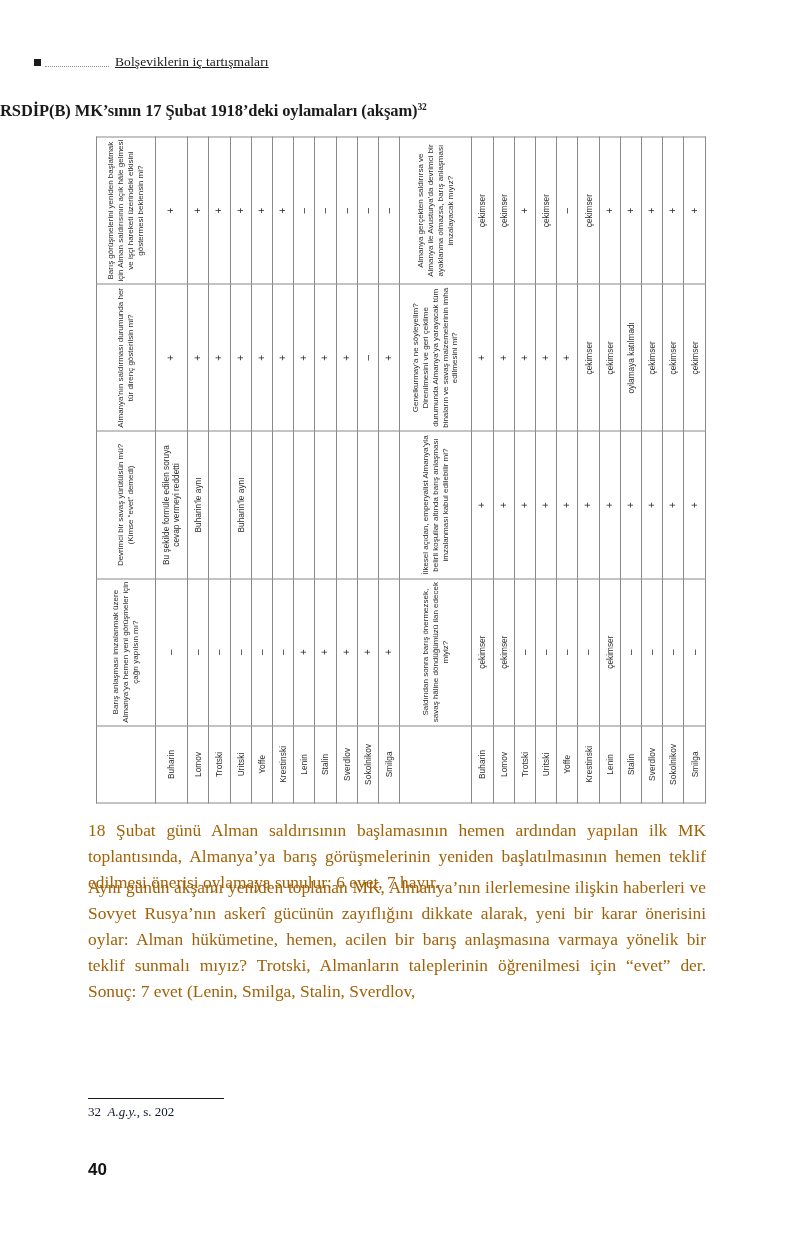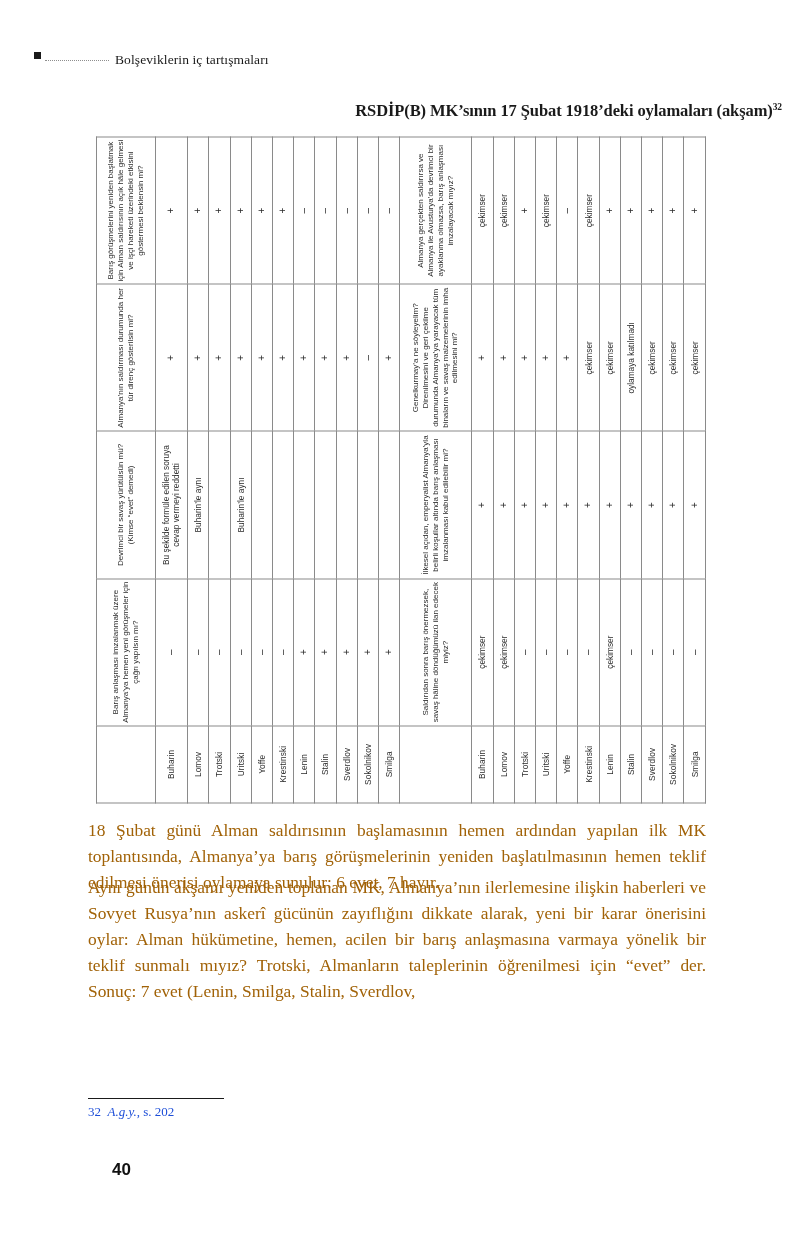--- a/index.html
+++ b/index.html
@@ -20,21 +20,23 @@
     position: absolute;
     inset: 0;
   }
 
   
   .runhead {
     position: absolute;
     left: 34px;
     top: 52px;
     display: flex;
+    align-items: center;
     height: 20px;
+    text-decoration: underline;
   }
   .runhead-square {
     width: 7px;
     height: 7px;
     background: #1a1a1a;
     flex: 0 0 auto;
     margin-right: 4px;
   }
   .runhead-dots {
     flex: 0 0 auto;
@@ -47,27 +49,26 @@
     font-size: 13.5px;
     letter-spacing: 0.1px;
     white-space: nowrap;
     color: #1a1a1a;
   }
 
   
   .table-caption {
     position: absolute;
     left: 0;
-    right: 16px;
+    right: 4px;
     top: 101px;
-    text-align: right;
+    text-align: left;
     font-size: 16.5px;
     font-weight: bold;
     letter-spacing: -0.1px;
-    margin-left: 16px;
   }
   .table-caption sup {
     font-size: 9.5px;
     font-weight: bold;
     vertical-align: super;
   }
 
   
   
   .table-rot-area {
@@ -156,35 +157,34 @@
     left: 88px;
     top: 1098px;
     width: 136px;
     border-top: 1px solid #1a1a1a;
   }
   .footnote {
     position: absolute;
     left: 88px;
     top: 1104px;
     font-size: 13px;
-    color: #1d4ed8;
+    color: #0f172a;
     white-space: nowrap;
   }
   .footnote .it { font-style: italic; }
 
   
   .folio {
     position: absolute;
     left: 88px;
     top: 1160px;
     font-family: "Liberation Sans", sans-serif;
     font-size: 17px;
     font-weight: bold;
     color: #111111;
-    margin-left: 24px;
   }
 </style>
 </head>
 <body>
 
 <div class="page">
 
   <div class="runhead">
     <span class="runhead-square"></span>
     <span class="runhead-dots"></span>

